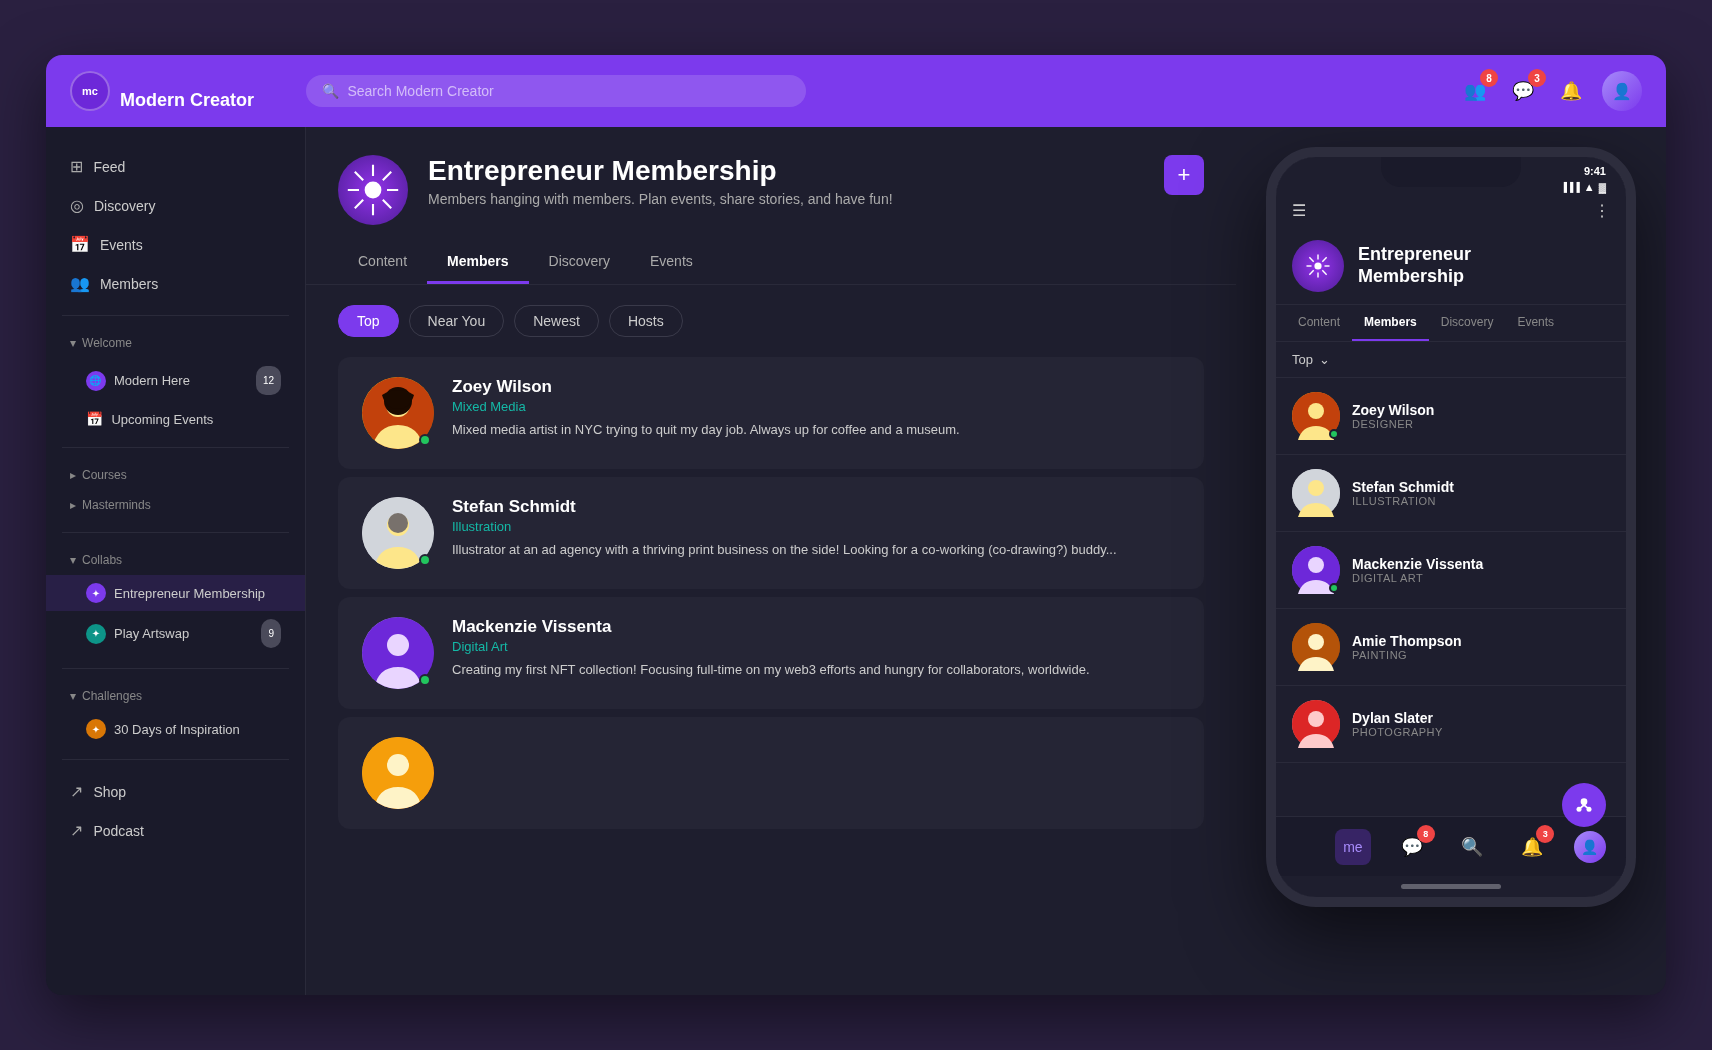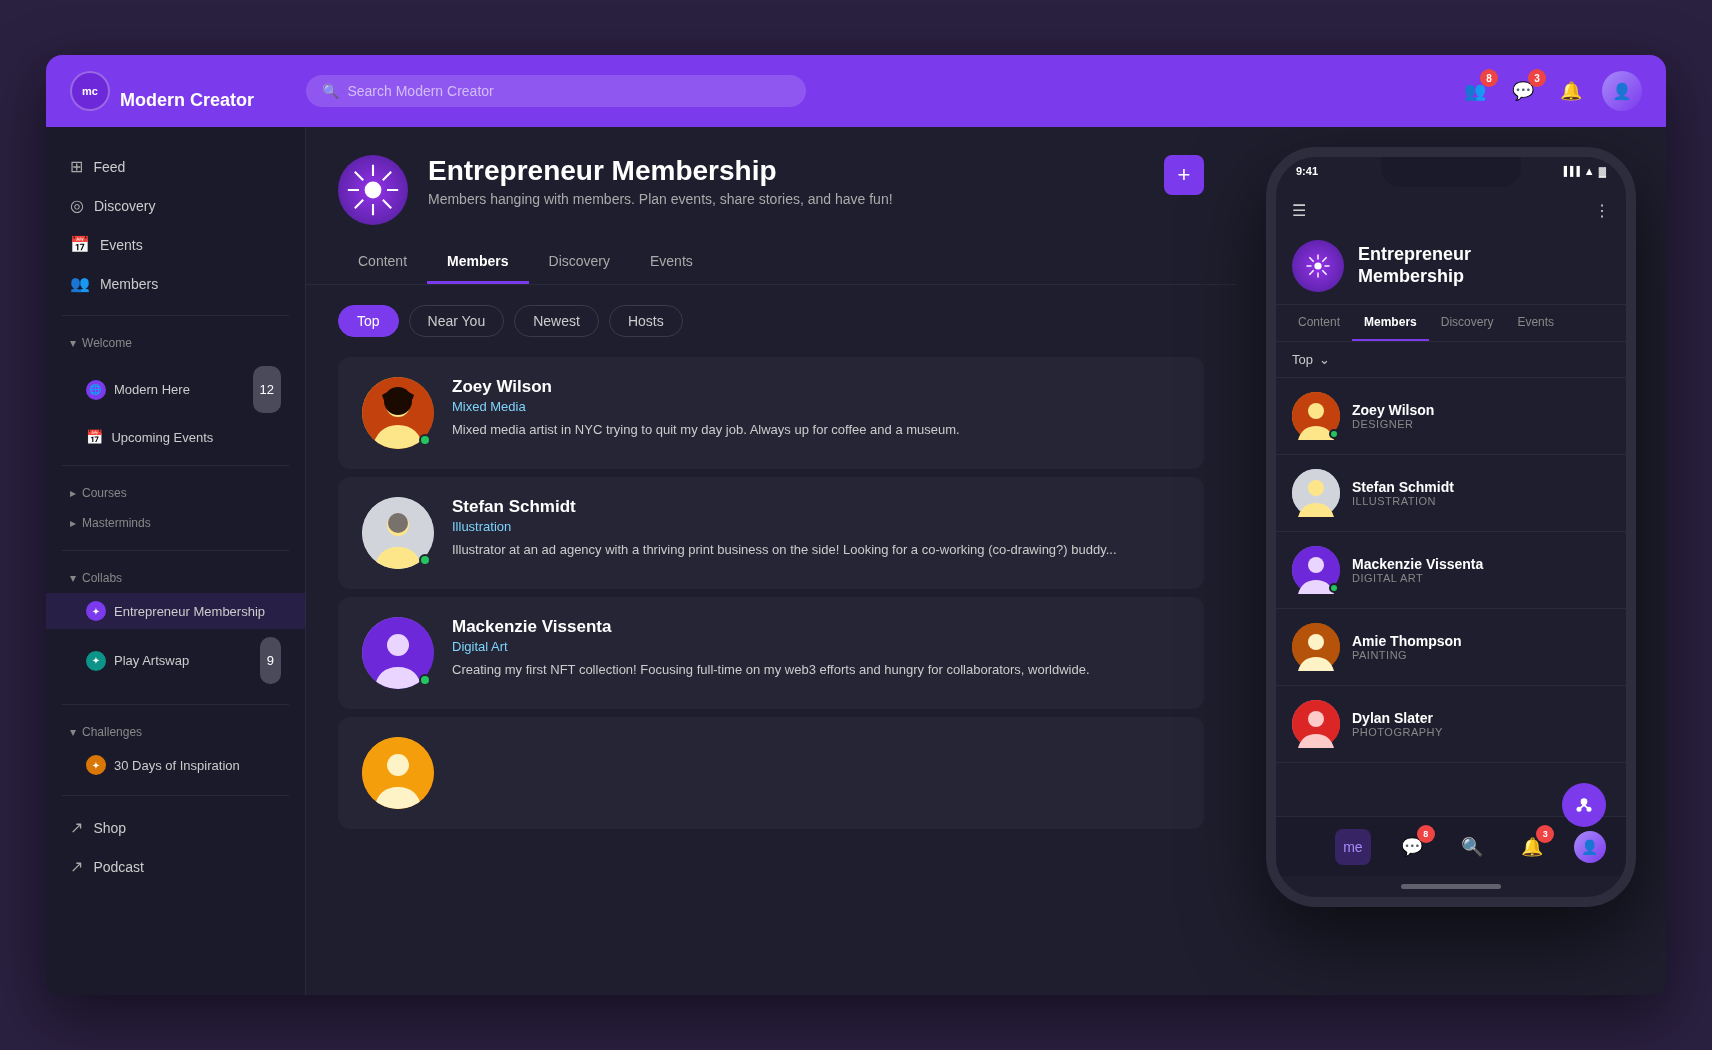--- a/index.html
+++ b/index.html
@@ -161,22 +161,22 @@
       gap: 8px;
     }
     .sidebar-sub-item.active-collab {
       background: rgba(124,58,237,0.15);
     }
     .badge-count {
       margin-left: auto;
       background: #4a4a5a;
       color: white;
       border-radius: 10px;
-      padding: 16px 7px;
-      font-size: 13px;
+      padding: 9px 7px;
+      font-size: 10px;
     }
     .collabs-icon {
       width: 20px;
       height: 20px;
       border-radius: 50%;
       background: #7c3aed;
       display: inline-flex;
       align-items: center;
       justify-content: center;
       font-size: 10px;
@@ -315,21 +315,21 @@
       border: 2px solid #252535;
     }
     .member-info { flex: 1; }
     .member-name {
       color: white;
       font-size: 17px;
       font-weight: 600;
       margin-bottom: 2px;
     }
     .member-role {
-      color: #7dd3fc;
+      color: #14b8a6;
       font-size: 13px;
       margin-bottom: 6px;
     }
     .member-bio {
       color: #ccc;
       font-size: 13px;
       line-height: 1.5;
     }
 
     
@@ -364,25 +364,26 @@
       position: absolute;
       top: 0;
       left: 50%;
       transform: translateX(-50%);
       z-index: 10;
     }
     .phone-status-bar {
       padding: 8px 20px 0;
       display: flex;
       justify-content: space-between;
-      align-items: flex-start;
+      align-items: flex-end;
       font-size: 11px;
       color: white;
       font-weight: 600;
       height: 36px;
+      flex-direction: column;
     }
     .phone-header {
       padding: 8px 16px;
       display: flex;
       justify-content: space-between;
       align-items: center;
     }
     .phone-community-info {
       padding: 12px 16px;
       display: flex;

